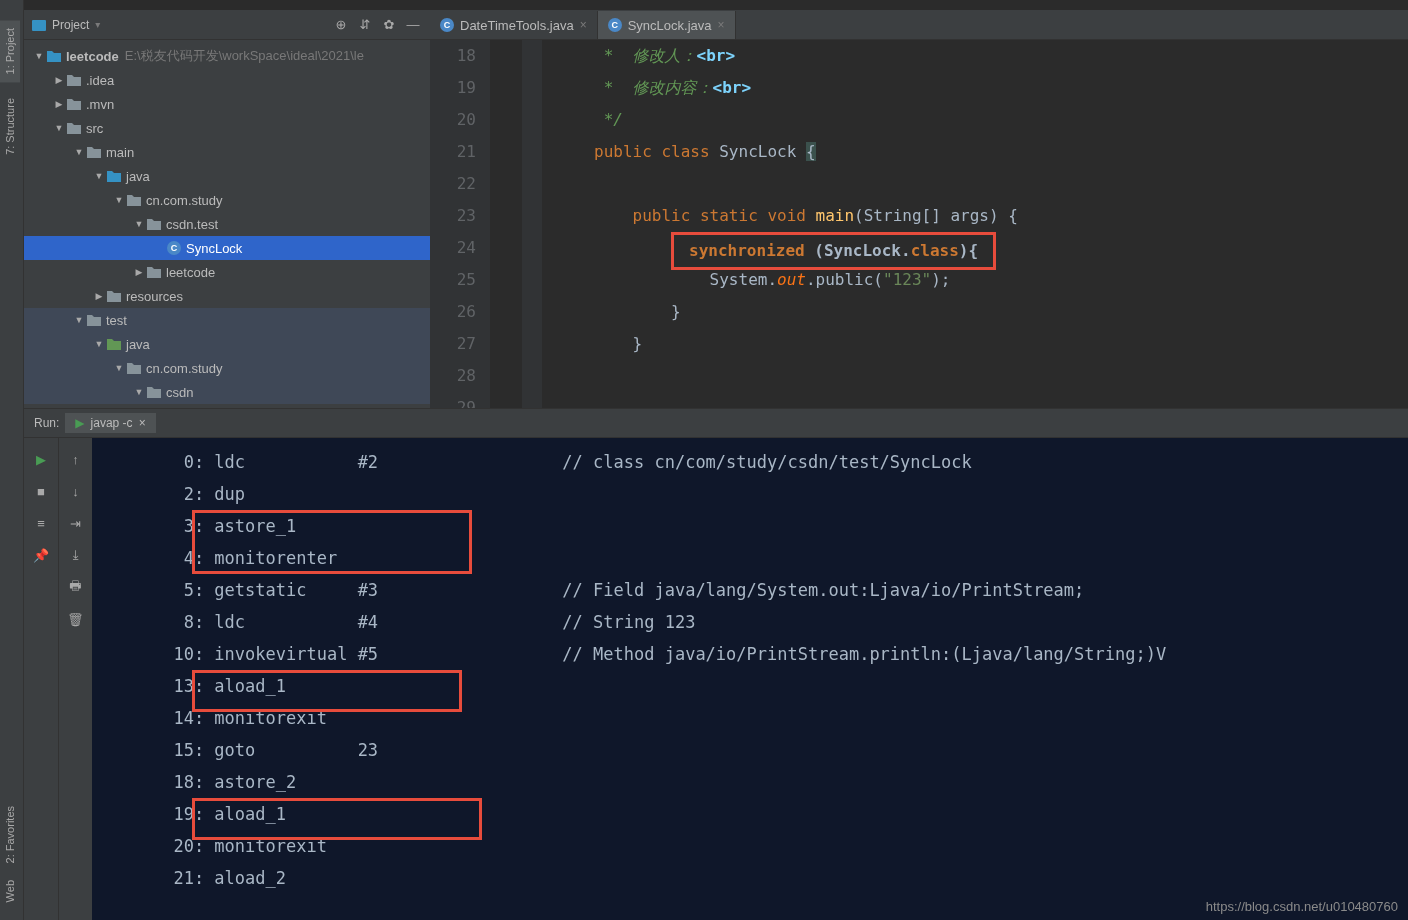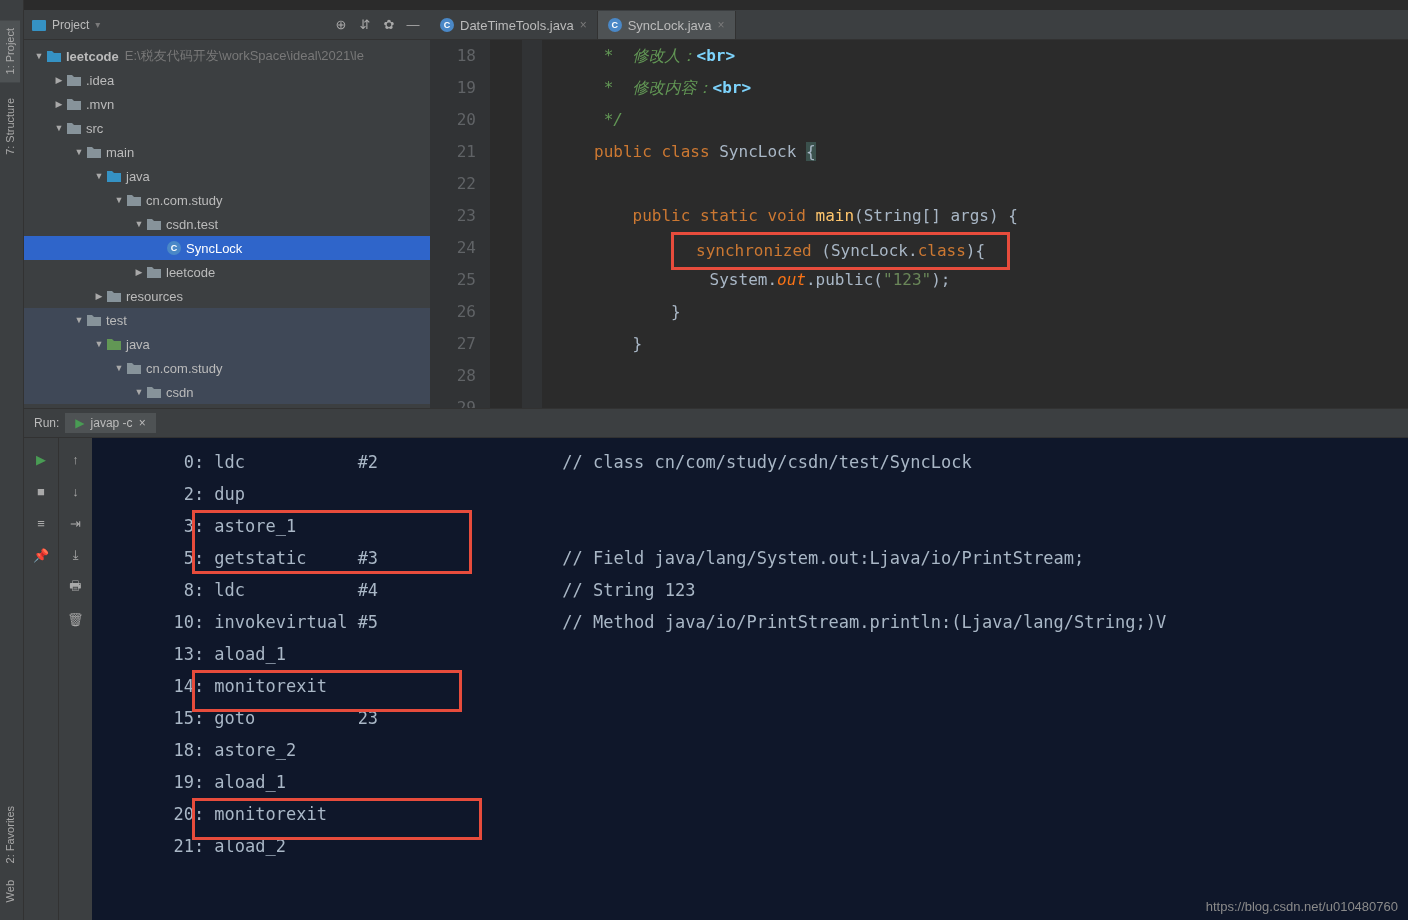--- a/index.html
+++ b/index.html
@@ -43,21 +43,21 @@
 .code-lines { flex: 1; padding-left: 20px; }
 .code-line { height: 32px; white-space: pre; }
 .kw-orange { color: #cc7832; }
 .kw-comment-star { color: #629755; font-style: italic; }
 .kw-tag { color: #7dd3fc; font-weight: bold; }
 .kw-class { color: #a9b7c6; }
 .kw-string { color: #6a8759; }
 .kw-purple { color: #f97316; font-style: italic; }
 .kw-paren { color: #a9b7c6; }
 .hl-brace { color: #a9b7c6; background: #3b514d; }
-.red-box { border: 3px solid #e74c3c; display: inline-block; padding: 0 22px; }
+.red-box { border: 3px solid #e74c3c; display: inline-block; padding: 0 15px; font-weight: bold; }
 
 .run-panel { position: absolute; left: 24px; top: 408px; right: 0; bottom: 0; background: #0f172a; }
 .run-header { height: 30px; background: #3c3f41; border-top: 1px solid #323232; border-bottom: 1px solid #323232; display: flex; align-items: center; padding: 0 10px; gap: 6px; color: #bbb; font-size: 12px; }
 .run-tab { background: #4e5254; padding: 3px 10px; display: flex; align-items: center; gap: 6px; }
 
 .run-body { display: flex; height: calc(100% - 30px); }
 .run-left-tools { width: 34px; background: #3c3f41; display: flex; flex-direction: column; align-items: center; padding-top: 12px; gap: 14px; }
 .run-left-tools2 { width: 34px; background: #3c3f41; display: flex; flex-direction: column; align-items: center; padding-top: 12px; gap: 14px; border-left: 1px solid #323232; }
 .tool-icon { width: 18px; height: 18px; color: #a9a9a9; cursor: pointer; display: flex; align-items: center; justify-content: center; }
 .tool-icon.green { color: #499c54; }
@@ -321,20 +321,21 @@
       <span class="tool-icon">↓</span>
       <span class="tool-icon">⇥</span>
       <span class="tool-icon">⤓</span>
       <span class="tool-icon">🖶</span>
       <span class="tool-icon">🗑</span>
     </div>
     <div class="console">
       <div class="console-line">       0: ldc           #2                  // class cn/com/study/csdn/test/SyncLock</div>
       <div class="console-line">       2: dup</div>
       <div class="console-line">       3: astore_1</div>
+      <div class="console-line">       4: monitorenter</div>
       <div class="console-line">       5: getstatic     #3                  // Field java/lang/System.out:Ljava/io/PrintStream;</div>
       <div class="console-line">       8: ldc           #4                  // String 123</div>
       <div class="console-line">      10: invokevirtual #5                  // Method java/io/PrintStream.println:(Ljava/lang/String;)V</div>
       <div class="console-line">      13: aload_1</div>
       <div class="console-line">      14: monitorexit</div>
       <div class="console-line">      15: goto          23</div>
       <div class="console-line">      18: astore_2</div>
       <div class="console-line">      19: aload_1</div>
       <div class="console-line">      20: monitorexit</div>
       <div class="console-line">      21: aload_2</div>

